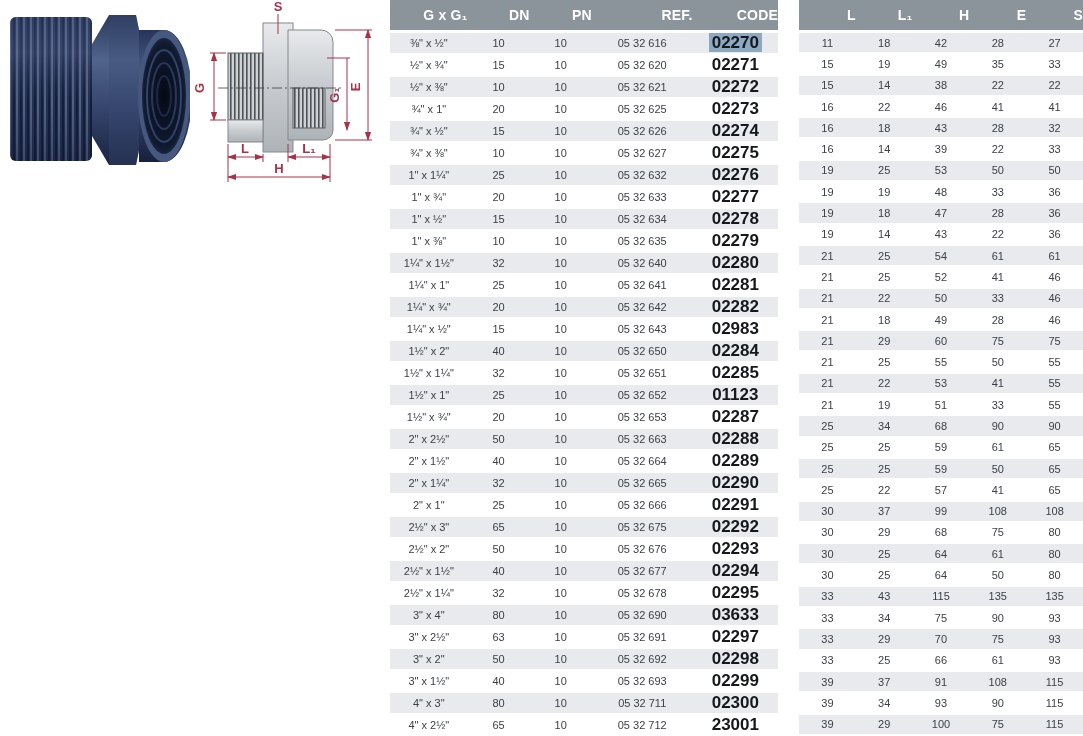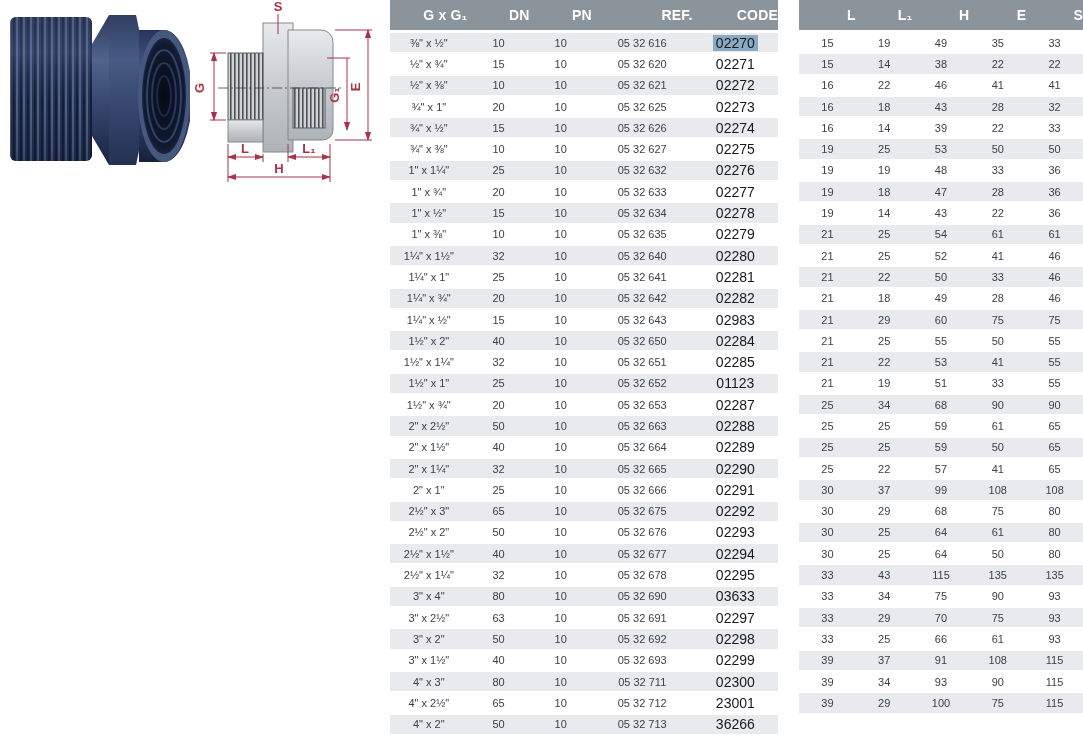--- a/index.html
+++ b/index.html
@@ -18,21 +18,21 @@
   th{
     background:#8b939b;color:#ffffff;font-size:14px;font-weight:bold;
     height:30px;border-bottom:3px solid #ffffff;padding:0;text-align:right;
     letter-spacing:.2px;
   }
   td{
     font-size:11px;color:#3c4147;text-align:center;height:19.3px;
     border-bottom:2px solid #ffffff;padding:0;white-space:nowrap;
   }
   tr.stripe td{background:#e8eaed;}
-  td.code{font-weight:normal;color:#15181c;font-size:14px;}
+  td.code{font-weight:bold;color:#15181c;font-size:17px;}
   .hl{background:#8ca9c2;padding:0 3px;}
   
   table.main col:nth-child(1){width:20%;}
   table.main col:nth-child(2){width:16%;}
   table.main col:nth-child(3){width:16%;}
   table.main col:nth-child(4){width:26%;}
   table.main col:nth-child(5){width:22%;}
   table.dims col{width:20%;}
 </style>
 </head>
@@ -411,20 +411,27 @@
   <thead>
     <tr>
       <th>L</th>
       <th>L₁</th>
       <th>H</th>
       <th>E</th>
       <th>S</th>
     </tr>
   </thead>
   <tbody>
+      <tr class="stripe">
+        <td>11</td>
+        <td>18</td>
+        <td>42</td>
+        <td>28</td>
+        <td>27</td>
+      </tr>
       <tr>
         <td>15</td>
         <td>19</td>
         <td>49</td>
         <td>35</td>
         <td>33</td>
       </tr>
       <tr class="stripe">
         <td>15</td>
         <td>14</td>

